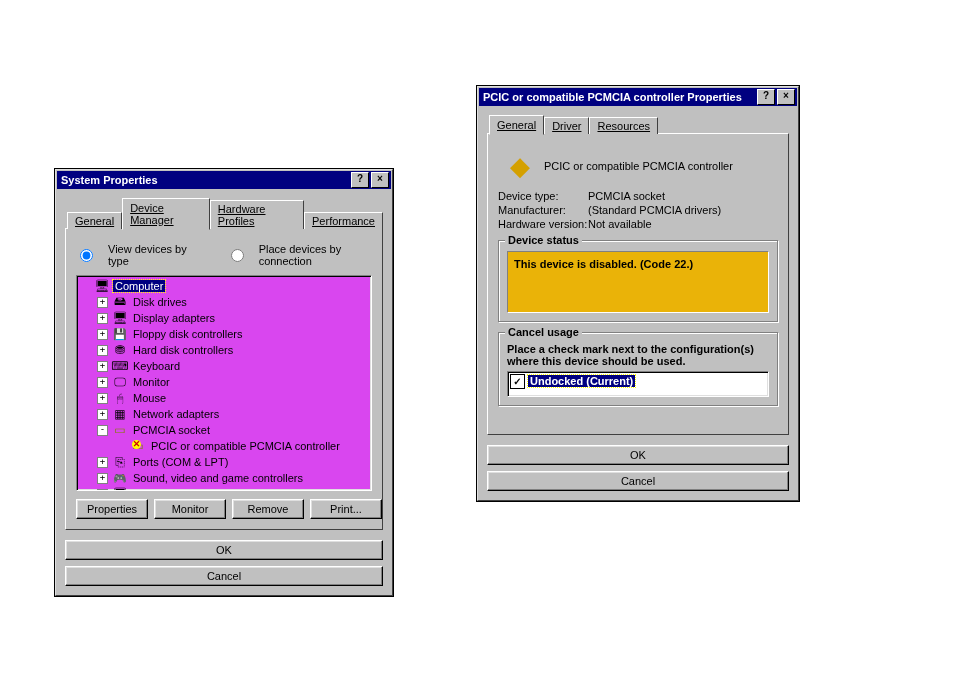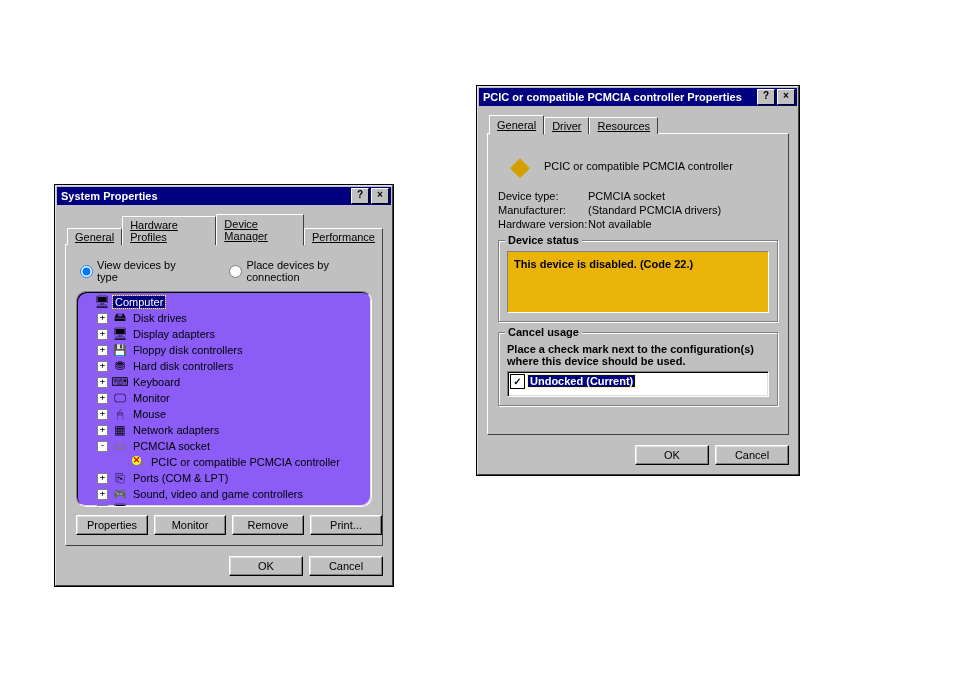--- a/index.html
+++ b/index.html
@@ -96,34 +96,33 @@
     z-index: 1;
   }
   .radio-row {
     display: flex;
     gap: 40px;
     margin: 4px 0 8px 4px;
   }
   .radio {
     display: flex;
     align-items: center;
-    gap: 4px;
+    gap: 15px;
   }
   .radio input { margin:0; }
   .tree-box {
-    background: #8b5cf6;
+    background: #d946ef;
     border-top: 1px solid #808080;
     border-left: 1px solid #808080;
     border-right: 1px solid #fff;
     border-bottom: 1px solid #fff;
     box-shadow: inset 1px 1px 0 #000, inset -1px -1px 0 #dfdfdf;
     height: 210px;
     overflow: auto;
     padding: 2px;
-    border-radius: 10px;
   }
   .tree-item {
     display: flex;
     align-items: center;
     height: 16px;
     white-space: nowrap;
   }
   .expander {
     width: 9px;
     height: 9px;
@@ -164,21 +163,21 @@
     padding: 3px 0;
     min-width: 70px;
     text-align: center;
     font-size: 11px;
   }
   .btn-row {
     display: flex;
     gap: 6px;
     margin-top: 8px;
   }
-  .btn-row.right { justify-content: flex-end; }
+  .btn-row.right { justify-content: flex-end; flex-direction: column; }
   .groupbox {
     border: 1px solid #808080;
     box-shadow: 1px 1px 0 #fff, inset 1px 1px 0 #fff;
     padding: 10px 8px 8px 8px;
     margin-top: 10px;
     position: relative;
     font-weight: bold;
   }
   .groupbox-title {
     position: absolute;
@@ -249,32 +248,32 @@
   .ico-pcmcia-warn::before{content:"▭";font-size:12px;color:#808000;}
   .ico-pcmcia-warn::after{content:"✕";position:absolute;left:2px;top:2px;color:#d00000;font-size:9px;font-weight:bold;background:#ffff00;border-radius:50%;width:9px;height:9px;line-height:9px;text-align:center;}
   .ico-ports::before{content:"⎘";font-size:12px;}
   .ico-sound::before{content:"🎮";font-size:11px;}
   .ico-system::before{content:"🖥";font-size:12px;}
   .ico-card-big::before{content:"◆";color:#d4a000;font-size:26px;}
 </style>
 </head>
 <body>
 
-<div class="dialog" style="left:54px; top:184px; width:338px;">
+<div class="dialog" style="left:54px; top:168px; width:338px;">
   <div class="dialog-outer">
     <div class="titlebar">
       <span class="titlebar-text">System Properties</span>
       <div class="titlebar-btn">?</div>
       <div class="titlebar-btn">×</div>
     </div>
     <div class="dlg-body">
       <div class="tabstrip">
         <div class="tab">General</div>
+        <div class="tab active">Device Manager</div>
         <div class="tab">Hardware Profiles</div>
-        <div class="tab active">Device Manager</div>
         <div class="tab">Performance</div>
       </div>
       <div class="tabpanel">
         <div class="radio-row">
           <label class="radio">
             <input type="radio" checked="" style="">
             <span>View devices by type</span>
           </label>
           <label class="radio">
             <input type="radio" style="">

